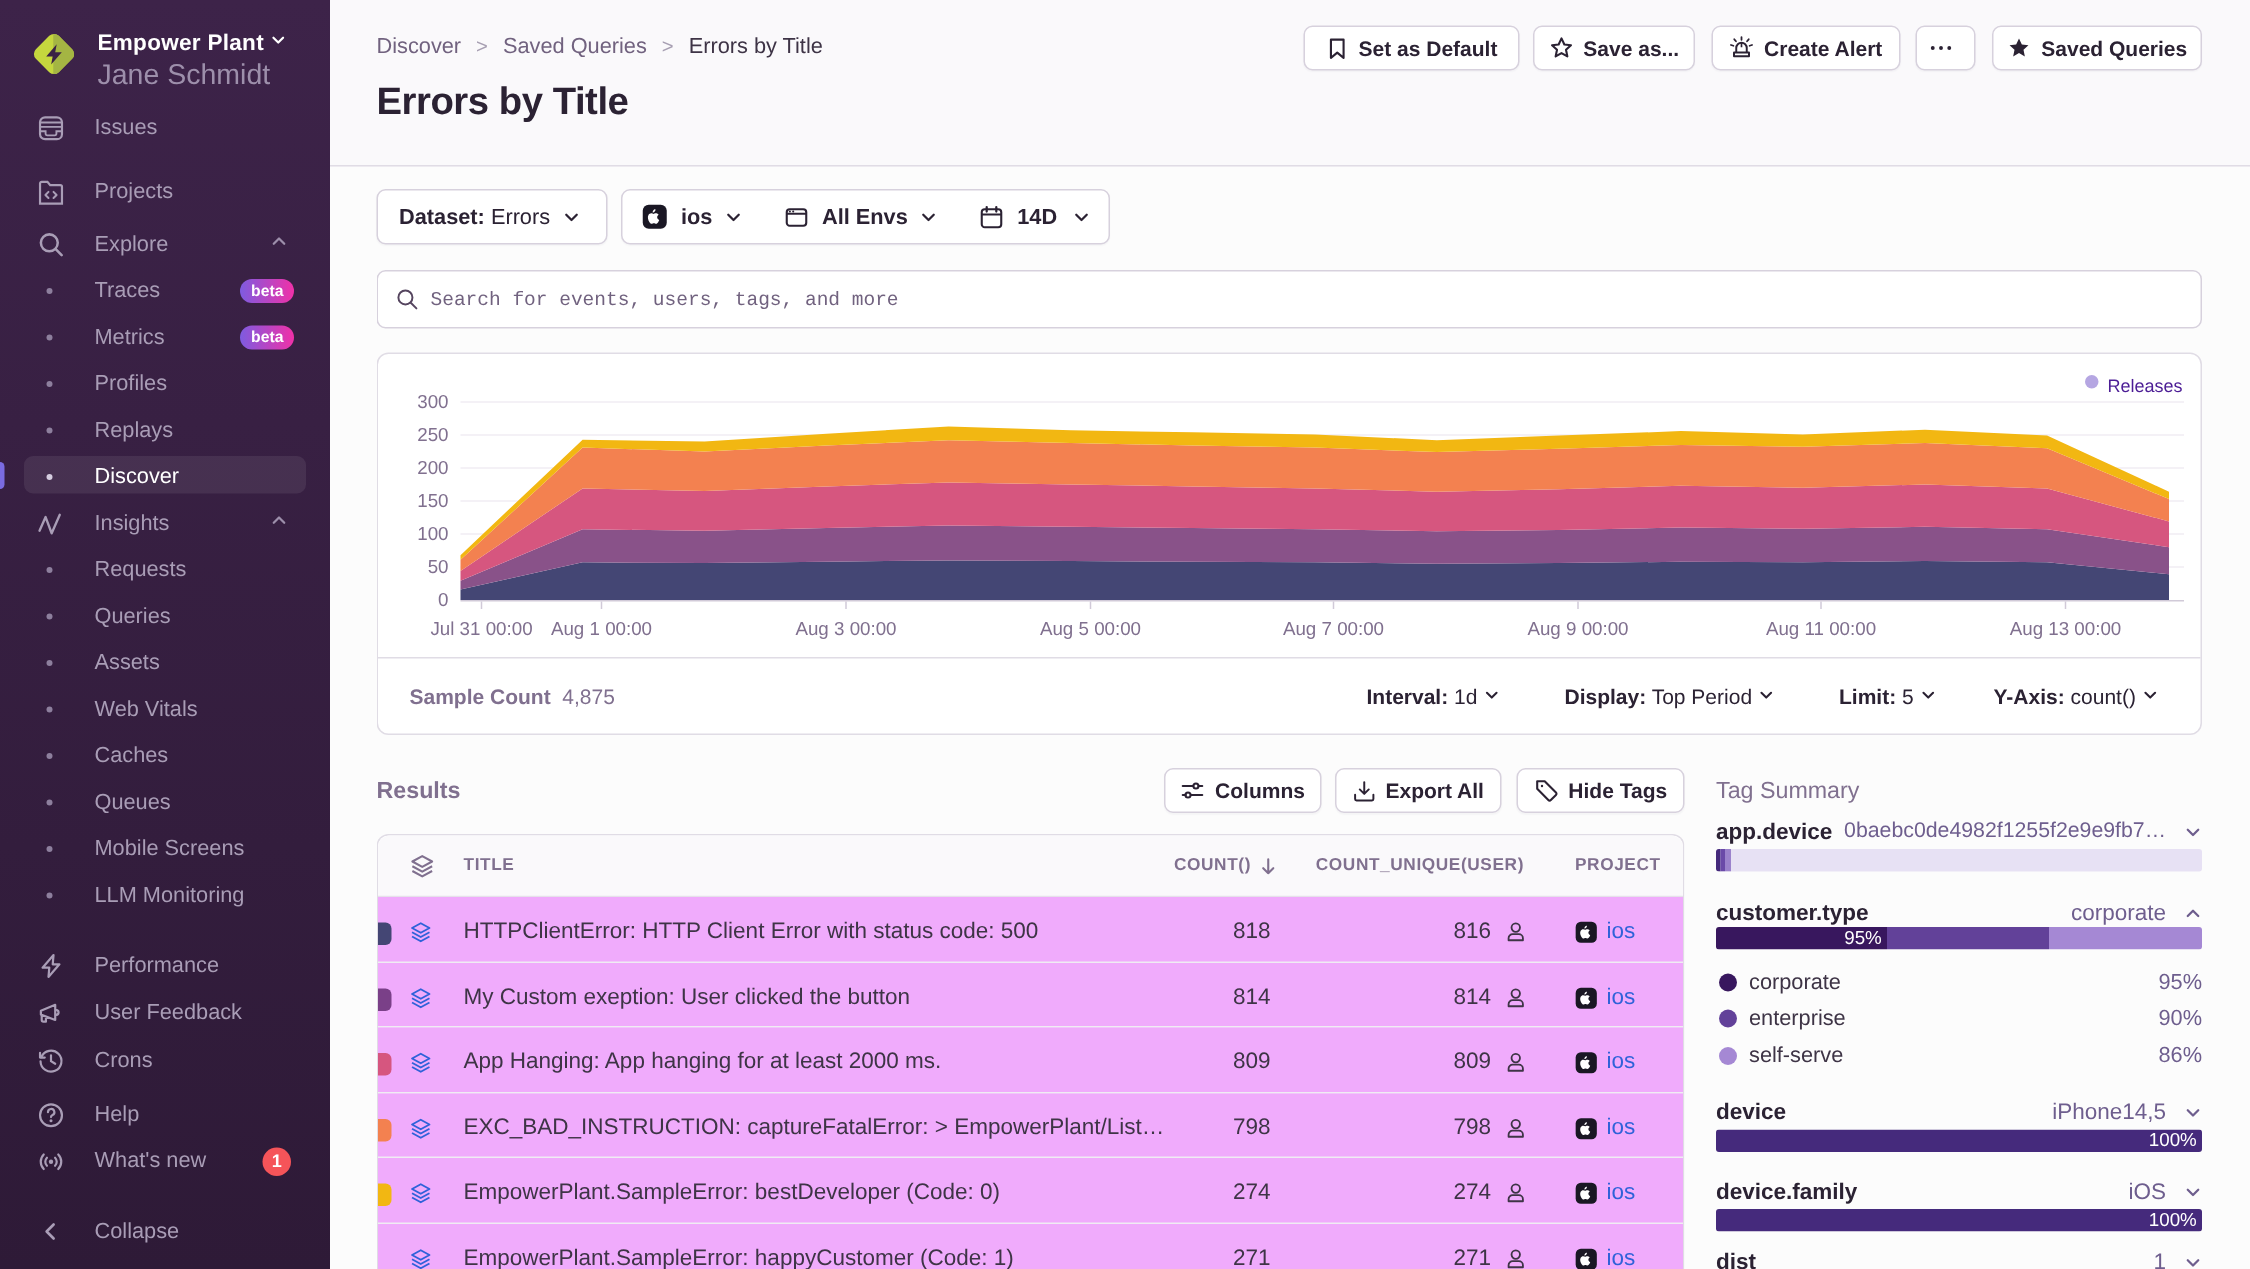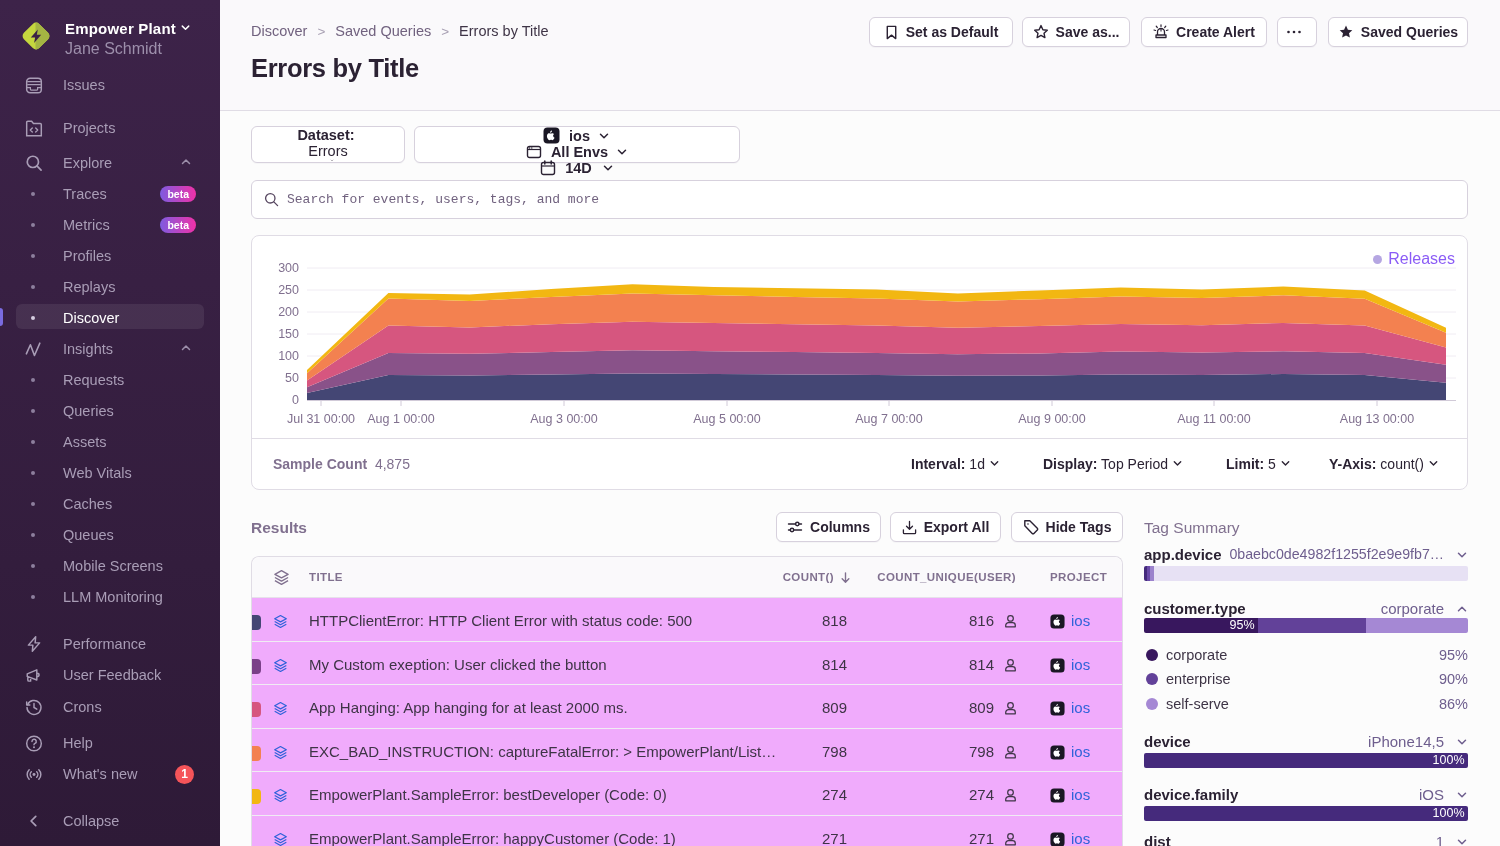--- a/index.html
+++ b/index.html
@@ -1,39 +1,39 @@
 <!DOCTYPE html>
 <html><head>
 <meta charset="utf-8">
 <style>
 * { margin:0; padding:0; box-sizing:border-box; }
 html,body { width:1500px; height:846px; overflow:hidden; font-family:"Liberation Sans",sans-serif; background:#fcfcfc; }
 .sidebar { position:fixed; left:0; top:0; width:220px; height:846px; background:linear-gradient(180deg,#3d2349 0%,#2e1a37 100%); color:#a598b2; }
 .org { position:absolute; left:20px; top:20px; display:flex; }
 .orgname { margin-left:13px; }
 .orgname .n { color:#fff; font-weight:700; font-size:15px; letter-spacing:.2px; }
-.orgname .u { color:#9d8fab; font-size:16px; margin-top:3px; }
+.orgname .u { color:#9d8fab; font-size:19px; margin-top:3px; }
 .nav-item { position:absolute; left:0; width:220px; height:30px; display:flex; align-items:center; font-size:14.5px; color:#a99db6; }
 .nav-item .ic { position:absolute; left:25px; width:18px; height:18px; display:flex; align-items:center; justify-content:center; }
 .nav-item .lbl { position:absolute; left:63px; white-space:nowrap; }
 .nav-item .chev { position:absolute; right:28px; }
 .sub .dot { position:absolute; left:31px; width:4px; height:4px; border-radius:50%; background:#8d7f9d; }
 .activepill { position:absolute; left:16px; width:188px; height:25px; background:rgba(255,255,255,0.08); border-radius:6px; }
 .accentbar { position:absolute; left:0; width:3px; height:18px; background:#7a6be0; border-radius:0 3px 3px 0; }
 .beta { position:absolute; right:24px; padding:1.5px 7px 2.5px; border-radius:9px; background:linear-gradient(90deg,#7e5be0,#f031a8); color:#fff; font-size:10.5px; font-weight:600; }
 .redbadge { position:absolute; right:26px; width:19px; height:19px; border-radius:50%; background:#f55459; color:#fff; font-size:12px; font-weight:600; display:flex; align-items:center; justify-content:center; }
 .main { position:fixed; left:220px; top:0; width:1060px; height:846px; background:#fcfcfc; }
 .pagehead { position:absolute; left:0; top:0; width:1280px; height:111px; background:#faf9fb; border-bottom:1px solid #e0dce5; }
 .crumbs { position:absolute; left:31px; top:23px; font-size:14.5px; color:#71627f; }
 .crumbs .sep { color:#a79fb2; margin:0 10px; font-size:13.5px; }
 .crumbs .cur { color:#3e3446; }
 .pagetitle { position:absolute; left:31px; top:54px; font-size:25.5px; font-weight:700; color:#2b2233; letter-spacing:-0.3px; }
 .btn { position:absolute; height:30px; background:#fff; border:1px solid #d7d1dd; border-radius:6px; display:flex; align-items:center; justify-content:center; font-size:14px; font-weight:600; color:#2b2233; box-shadow:0 1px 1px rgba(40,30,60,0.03); }
 .btn svg { margin-right:7px; }
-.filterbtn { position:absolute; top:126px; height:37px; background:#fff; border:1px solid #d7d1dd; border-radius:6px; display:flex; align-items:center; font-size:14.5px; font-weight:700; color:#2b2233; box-shadow:0 1px 1px rgba(40,30,60,0.03); white-space:nowrap;flex-direction:column; }
+.filterbtn { position:absolute; top:126px; height:37px; background:#fff; border:1px solid #d7d1dd; border-radius:6px; display:flex; align-items:center; font-size:14.5px; font-weight:700; color:#2b2233; box-shadow:0 1px 1px rgba(40,30,60,0.03); white-space:nowrap; }
 .searchbar { position:absolute; left:31px; top:180px; width:1217px; height:39px; background:#fff; border:1px solid #d7d1dd; border-radius:6px; display:flex; align-items:center; }
 .searchbar .ph { font-family:"Liberation Mono",monospace; font-size:13px; color:#71627f; margin-left:8px; letter-spacing:0px; }
 .panel { position:absolute; left:31px; top:235px; width:1217px; height:255px; background:#fff; border:1px solid #e0dce5; border-radius:8px; }
 .results-hd { position:absolute; left:31px; top:519px; font-size:15.5px; font-weight:700; color:#80708f; }
 .table { position:absolute; left:31px; top:556px; width:872px; background:#fff; border:1px solid #e0dce5; border-radius:8px 8px 0 0; border-bottom:none; }
 .tags { position:absolute; left:924px; top:519px; width:324px; }
 .trow { position:relative; height:43.5px; border-bottom:1px solid #f0ecf3; font-size:15px; color:#3e3446; background:#f0abfc; }
 .trow:last-child { border-bottom:none; }
 .cbar { position:absolute; left:0; top:17px; width:9px; height:15px; border-radius:0 4px 4px 0; }
 .trow .ttl { position:absolute; left:57px; top:14px; white-space:nowrap; }
@@ -311,21 +311,21 @@
 
   <div class="searchbar">
     <svg style="margin-left:12px" width="15" height="15" viewBox="0 0 16 16" fill="none" stroke="#55455f" stroke-width="1.4">
         <circle cx="6.7" cy="6.7" r="5"></circle>
         <path d="M10.5 10.5 L14.5 14.5" stroke-linecap="round"></path>
       </svg>
     <span class="ph">Search for events, users, tags, and more</span>
   </div>
 
   <div class="panel" id="chartpanel">
-    <div style="position:absolute; right:12px; top:14px; display:flex; align-items:center; font-size:16px; color:#8b5cf6;">
+    <div style="position:absolute; right:12px; top:14px; display:flex; font-size:12px; color:#4c1d95;">
       <span style="width:9px;height:9px;border-radius:50%;background:#b5a6e2;margin-right:6px"></span>Releases
     </div>
     <svg width="1215" height="200" viewBox="0 0 1215 200" style="position:absolute;left:0;top:0">
       <g stroke="#f0ecf3" stroke-width="1">
         <line x1="55" y1="32" x2="1204" y2="32"></line>
         <line x1="55" y1="54" x2="1204" y2="54"></line>
         <line x1="55" y1="76" x2="1204" y2="76"></line>
         <line x1="55" y1="98" x2="1204" y2="98"></line>
         <line x1="55" y1="120" x2="1204" y2="120"></line>
         <line x1="55" y1="142" x2="1204" y2="142"></line>

